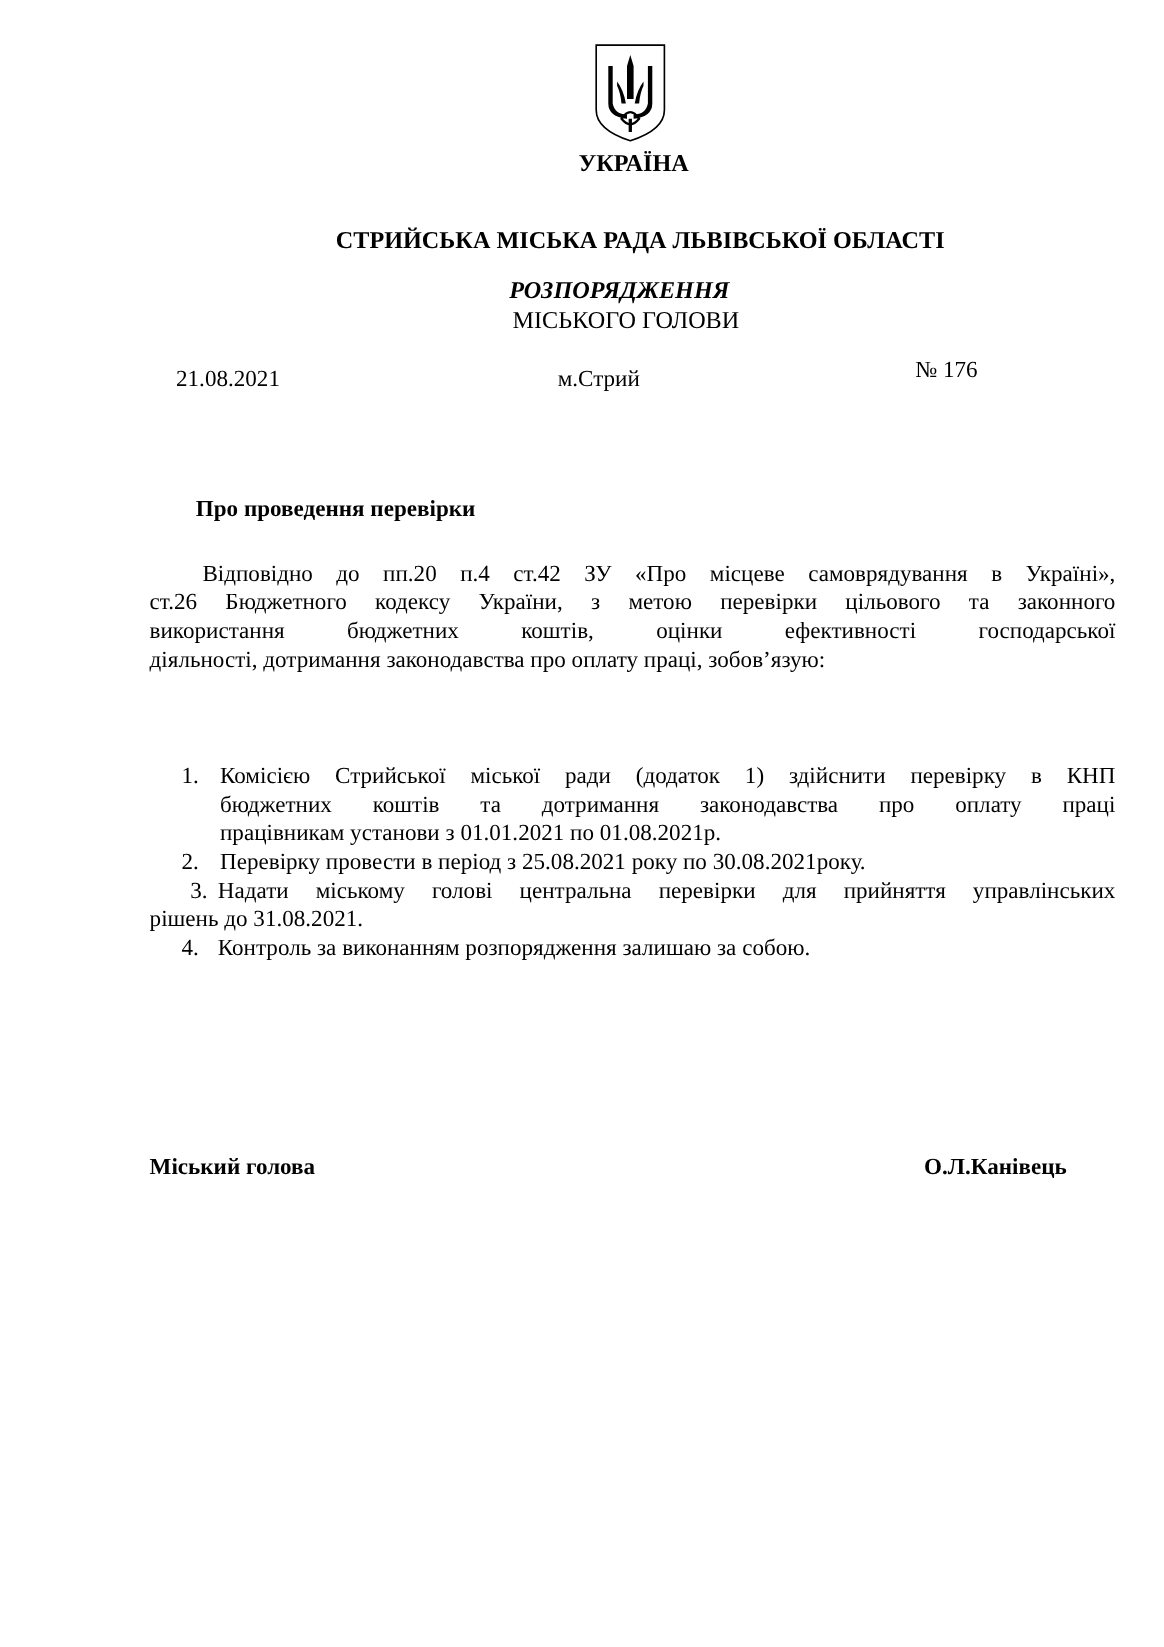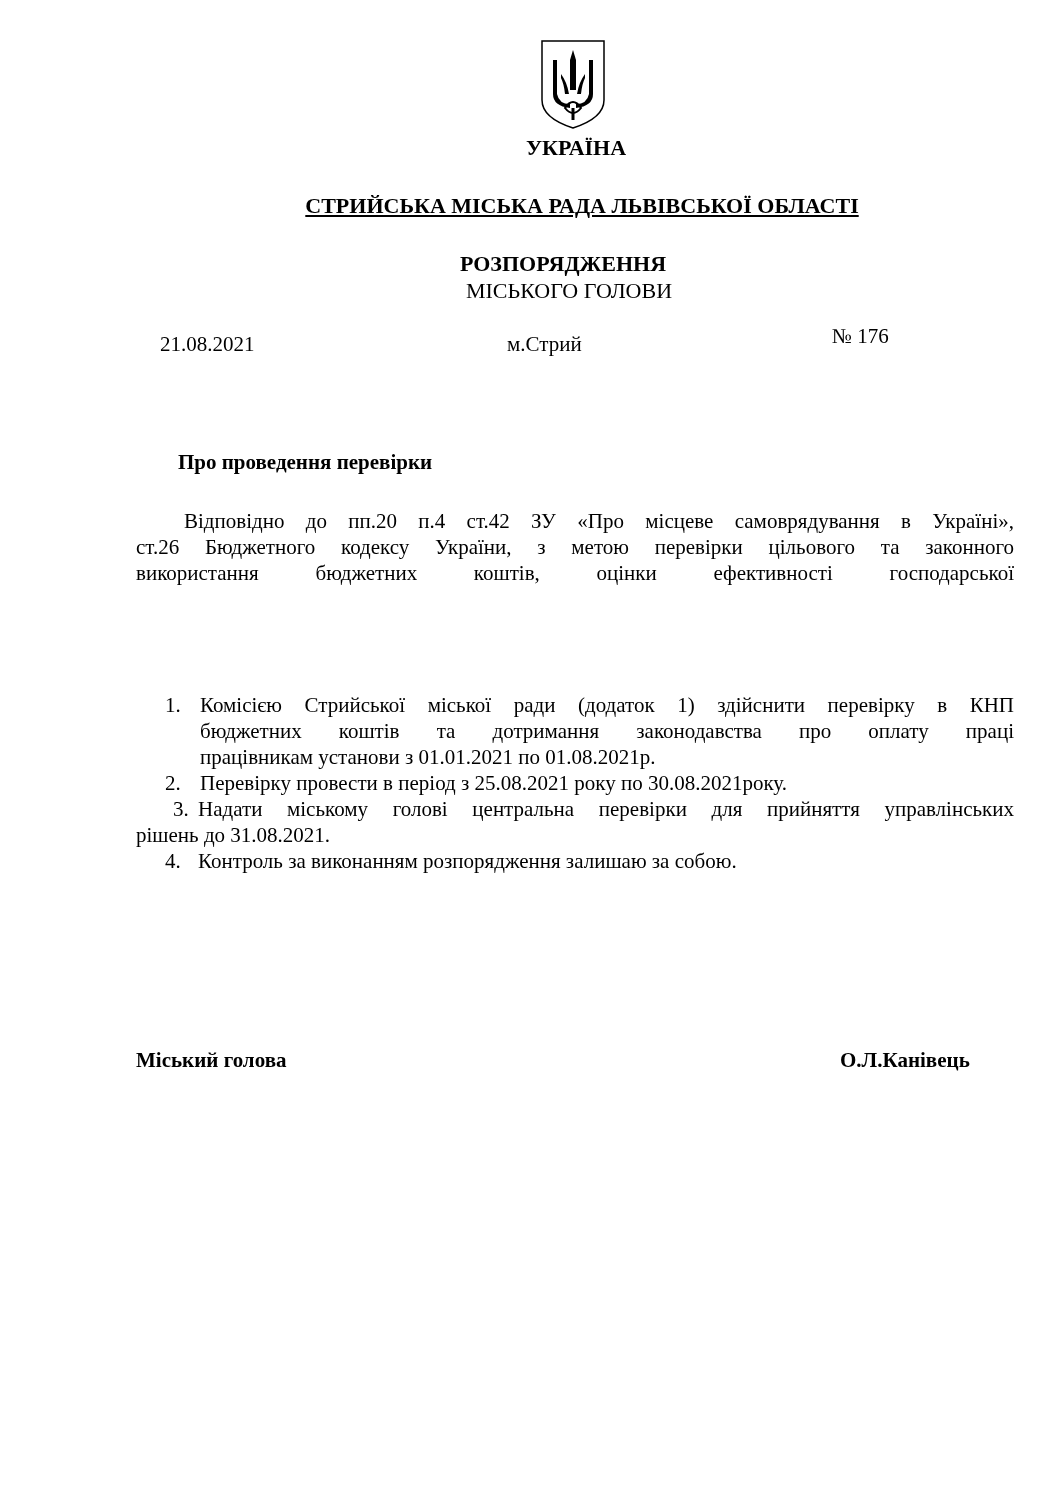--- a/index.html
+++ b/index.html
@@ -22,34 +22,35 @@
   <path d="M34 12 L37 22 L37 52 L31 52 L31 22 Z" fill="#000"></path>
   <path d="M14 22 L18 22 L18 56 Q20 66 31 66 L31 70 Q14 68 14 56 Z" fill="#000"></path>
   <path d="M54 22 L50 22 L50 56 Q48 66 37 66 L37 70 Q54 68 54 56 Z" fill="#000"></path>
   <path d="M22 36 Q28 44 30 56 L26 56 Q25 46 22 40 Z" fill="#000"></path>
   <path d="M46 36 Q40 44 38 56 L42 56 Q43 46 46 40 Z" fill="#000"></path>
   <path d="M26 70 Q34 58 42 70 Q34 80 26 70 Z" fill="none" stroke="#000" stroke-width="2"></path>
   <path d="M34 70 L34 82" stroke="#000" stroke-width="3"></path>
 </svg>
 
 <div class="abs c b" style="top:135px; font-size:22px; padding-left:94px;">УКРАЇНА</div>
-<div class="abs c b" style="top:193px; font-size:22px; padding-left:106px;text-decoration:underline;">СТРИЙСЬКА МІСЬКА РАДА ЛЬВІВСЬКОЇ ОБЛАСТІ</div>
-<div class="abs c b" style="top:251px; font-size:22px; padding-left:68px;">РОЗПОРЯДЖЕННЯ</div>
+<div class="abs c b" style="top:205px; font-size:22px; padding-left:106px;">СТРИЙСЬКА МІСЬКА РАДА ЛЬВІВСЬКОЇ ОБЛАСТІ</div>
+<div class="abs c b" style="top:251px; font-size:22px; padding-left:68px;font-style:italic;">РОЗПОРЯДЖЕННЯ</div>
 <div class="abs c" style="top:278px; font-size:22px; padding-left:80px;">МІСЬКОГО ГОЛОВИ</div>
 
 <div class="abs f" style="left:160px; top:332px;">21.08.2021</div>
 <div class="abs f" style="left:507px; top:332px;">м.Стрий</div>
 <div class="abs f" style="left:832px; top:324px;text-align:center;">№ 176</div>
 
 <div class="abs f b" style="left:162px; top:450px;margin-left:16px;">Про проведення перевірки</div>
 
 <div class="para" style="top:508px;">
   <span class="line just" style="padding-left:48px;">Відповідно до пп.20 п.4 ст.42 ЗУ «Про місцеве самоврядування в Україні»,</span>
   <span class="line just">ст.26 Бюджетного кодексу України,  з  метою  перевірки цільового та  законного</span>
   <span class="line just">використання      бюджетних      коштів,      оцінки  ефективності  господарської</span>
+  <span class="line">діяльності, дотримання законодавства про оплату праці, зобов’язую:</span>
 </div>
 
 <div class="para" style="top:652px;">
   <div style="position:relative;">
     <span class="abs" style="left:29px;">1.</span>
     <div style="margin-left:64px;margin-top:40px;">
       <span class="line just">Комісією Стрийської міської ради (додаток 1) здійснити перевірку в КНП</span>
       <span class="line just">бюджетних  коштів  та  дотримання  законодавства  про  оплату  праці</span>
       <span class="line">працівникам установи з 01.01.2021 по 01.08.2021р.</span>
     </div>

